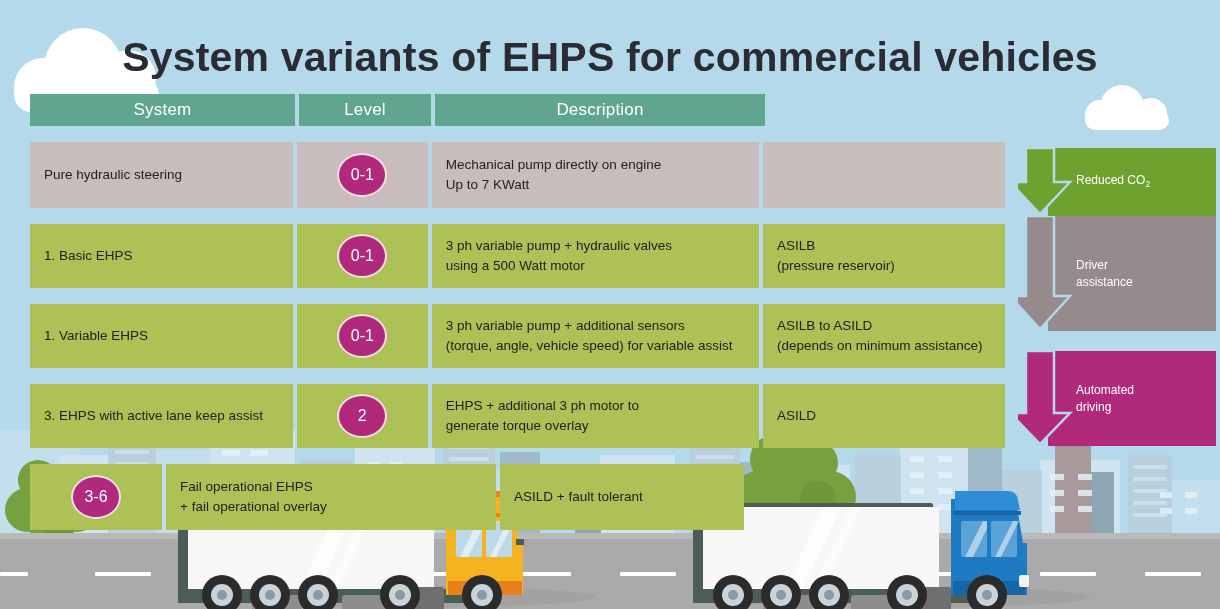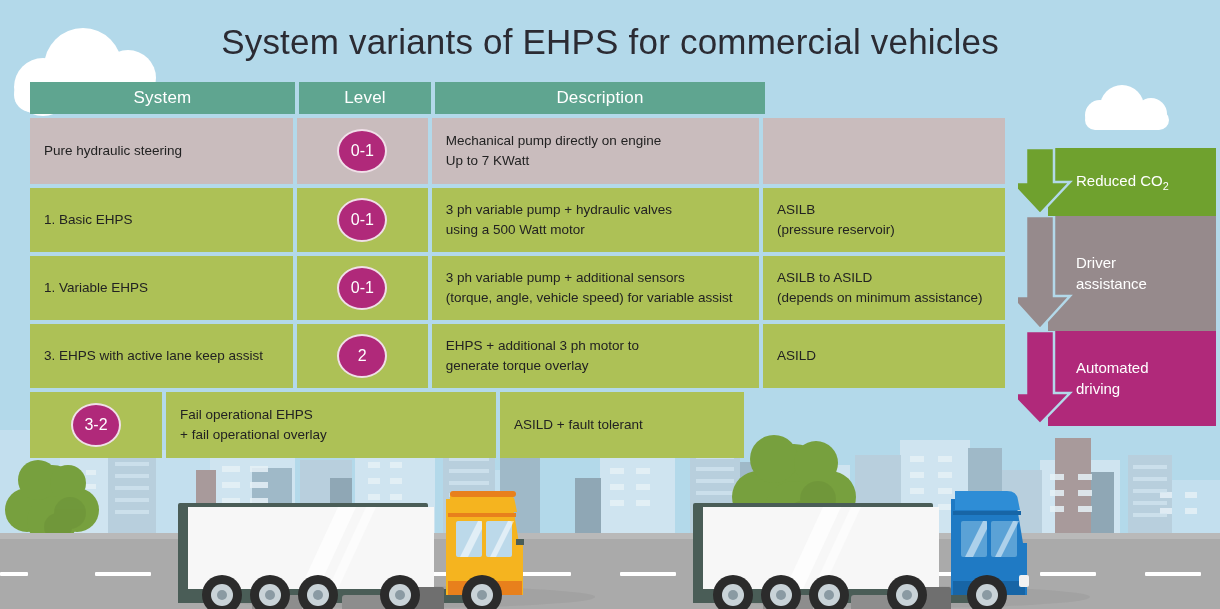--- a/index.html
+++ b/index.html
@@ -14,21 +14,21 @@
   .scene{position:absolute;left:0;top:0;width:1220px;height:609px;z-index:0;}
   .sky{position:absolute;left:0;top:0;width:1220px;height:609px;background:#b3d9ea;}
   .road{position:absolute;left:0;top:539px;width:1220px;height:70px;background:#aaaaaa;}
   .curb{position:absolute;left:0;top:533px;width:1220px;height:7px;background:#b9b9b9;}
   .dash{position:absolute;top:572px;height:4px;background:#ffffff;border-radius:1px;}
   .cloud{position:absolute;background:#ffffff;border-radius:50%;}
 
   
   .table{position:absolute;left:30px;top:82px;width:975px;z-index:5;}
   .trow{display:flex;gap:4px;margin-bottom:4px;}
-  .cell{box-sizing:border-box;display:flex;align-items:center;}
+  .cell{box-sizing:border-box;display:flex;align-items:center;margin-top:12px;}
   .c-system{width:265px;}
   .c-level{width:132px;justify-content:center;}
   .c-desc{width:330px;}
   .c-asil{width:244px;}
 
   .hrow .cell{
     height:32px;background:#5fa590;color:#ffffff;
     justify-content:center;font-size:17px;letter-spacing:.2px;
   }
   .drow .cell{padding:10px 14px;font-size:13.5px;color:#222;line-height:1.45;}
@@ -43,30 +43,30 @@
   .badge{
     width:46px;height:40px;border-radius:50%;
     background:#b0297a;border:2.5px solid #f0dfe8;
     display:flex;align-items:center;justify-content:center;
     color:#fff;font-size:16px;
   }
 
   
   .sidewrap{position:absolute;left:1018px;top:148px;width:202px;z-index:5;}
   .panel{position:relative;width:168px;margin-left:30px;display:flex;align-items:center;}
-  .panel .ptext{color:#ffffff;font-size:15px;line-height:1.35;padding-left:28px;}
+  .panel .ptext{color:#ffffff;font-size:12px;line-height:1.35;padding-left:28px;}
   .p-green{height:68px;background:#6fa12e;}
   .p-grey{height:115px;background:#968a8c;align-items:center;}
-  .p-magenta{height:95px;background:#b0297a;}
+  .p-magenta{height:95px;background:#b0297a;margin-top:20px;}
   .arrow{position:absolute;z-index:6;}
 
   
   .title{
-    position:absolute;left:0;top:22px;width:1220px;text-align:center;
-    font-size:35px;color:#2b2b33;font-weight:400;z-index:6;letter-spacing:.2px;
+    position:absolute;left:0;top:34px;width:1220px;text-align:center;
+    font-size:41px;color:#2b2b33;font-weight:700;z-index:6;letter-spacing:.2px;
   }
   sub{font-size:.72em;}
 </style>
 </head>
 <body>
 
 <div id="stage">
 
   <div class="scene">
     <div class="sky"></div>
@@ -384,21 +384,21 @@
       <div class="cell c-system">3. EHPS with active lane keep assist</div>
       <div class="cell c-level">
         <div class="badge">2</div>
       </div>
       <div class="cell c-desc">EHPS + additional 3 ph motor to<br>generate torque overlay</div>
       <div class="cell c-asil">ASILD</div>
     </div>
 
     <div class="trow drow green r5">
       <div class="cell c-level">
-        <div class="badge">3-2</div>
+        <div class="badge">3-6</div>
       </div>
       <div class="cell c-desc">Fail operational EHPS<br>+ fail operational overlay</div>
       <div class="cell c-asil">ASILD + fault tolerant</div>
     </div>
   </div>
 
   <div class="sidewrap">
 
     <div class="panel p-green">
       <svg class="arrow" style="left:-30px;top:0px;" width="62" height="68">

